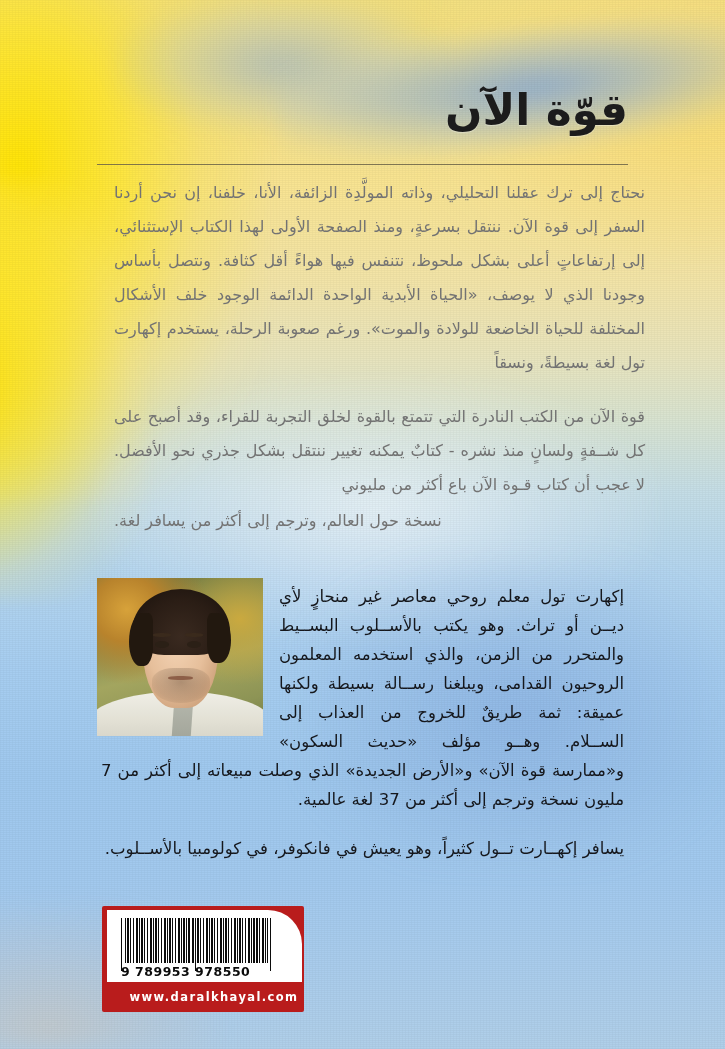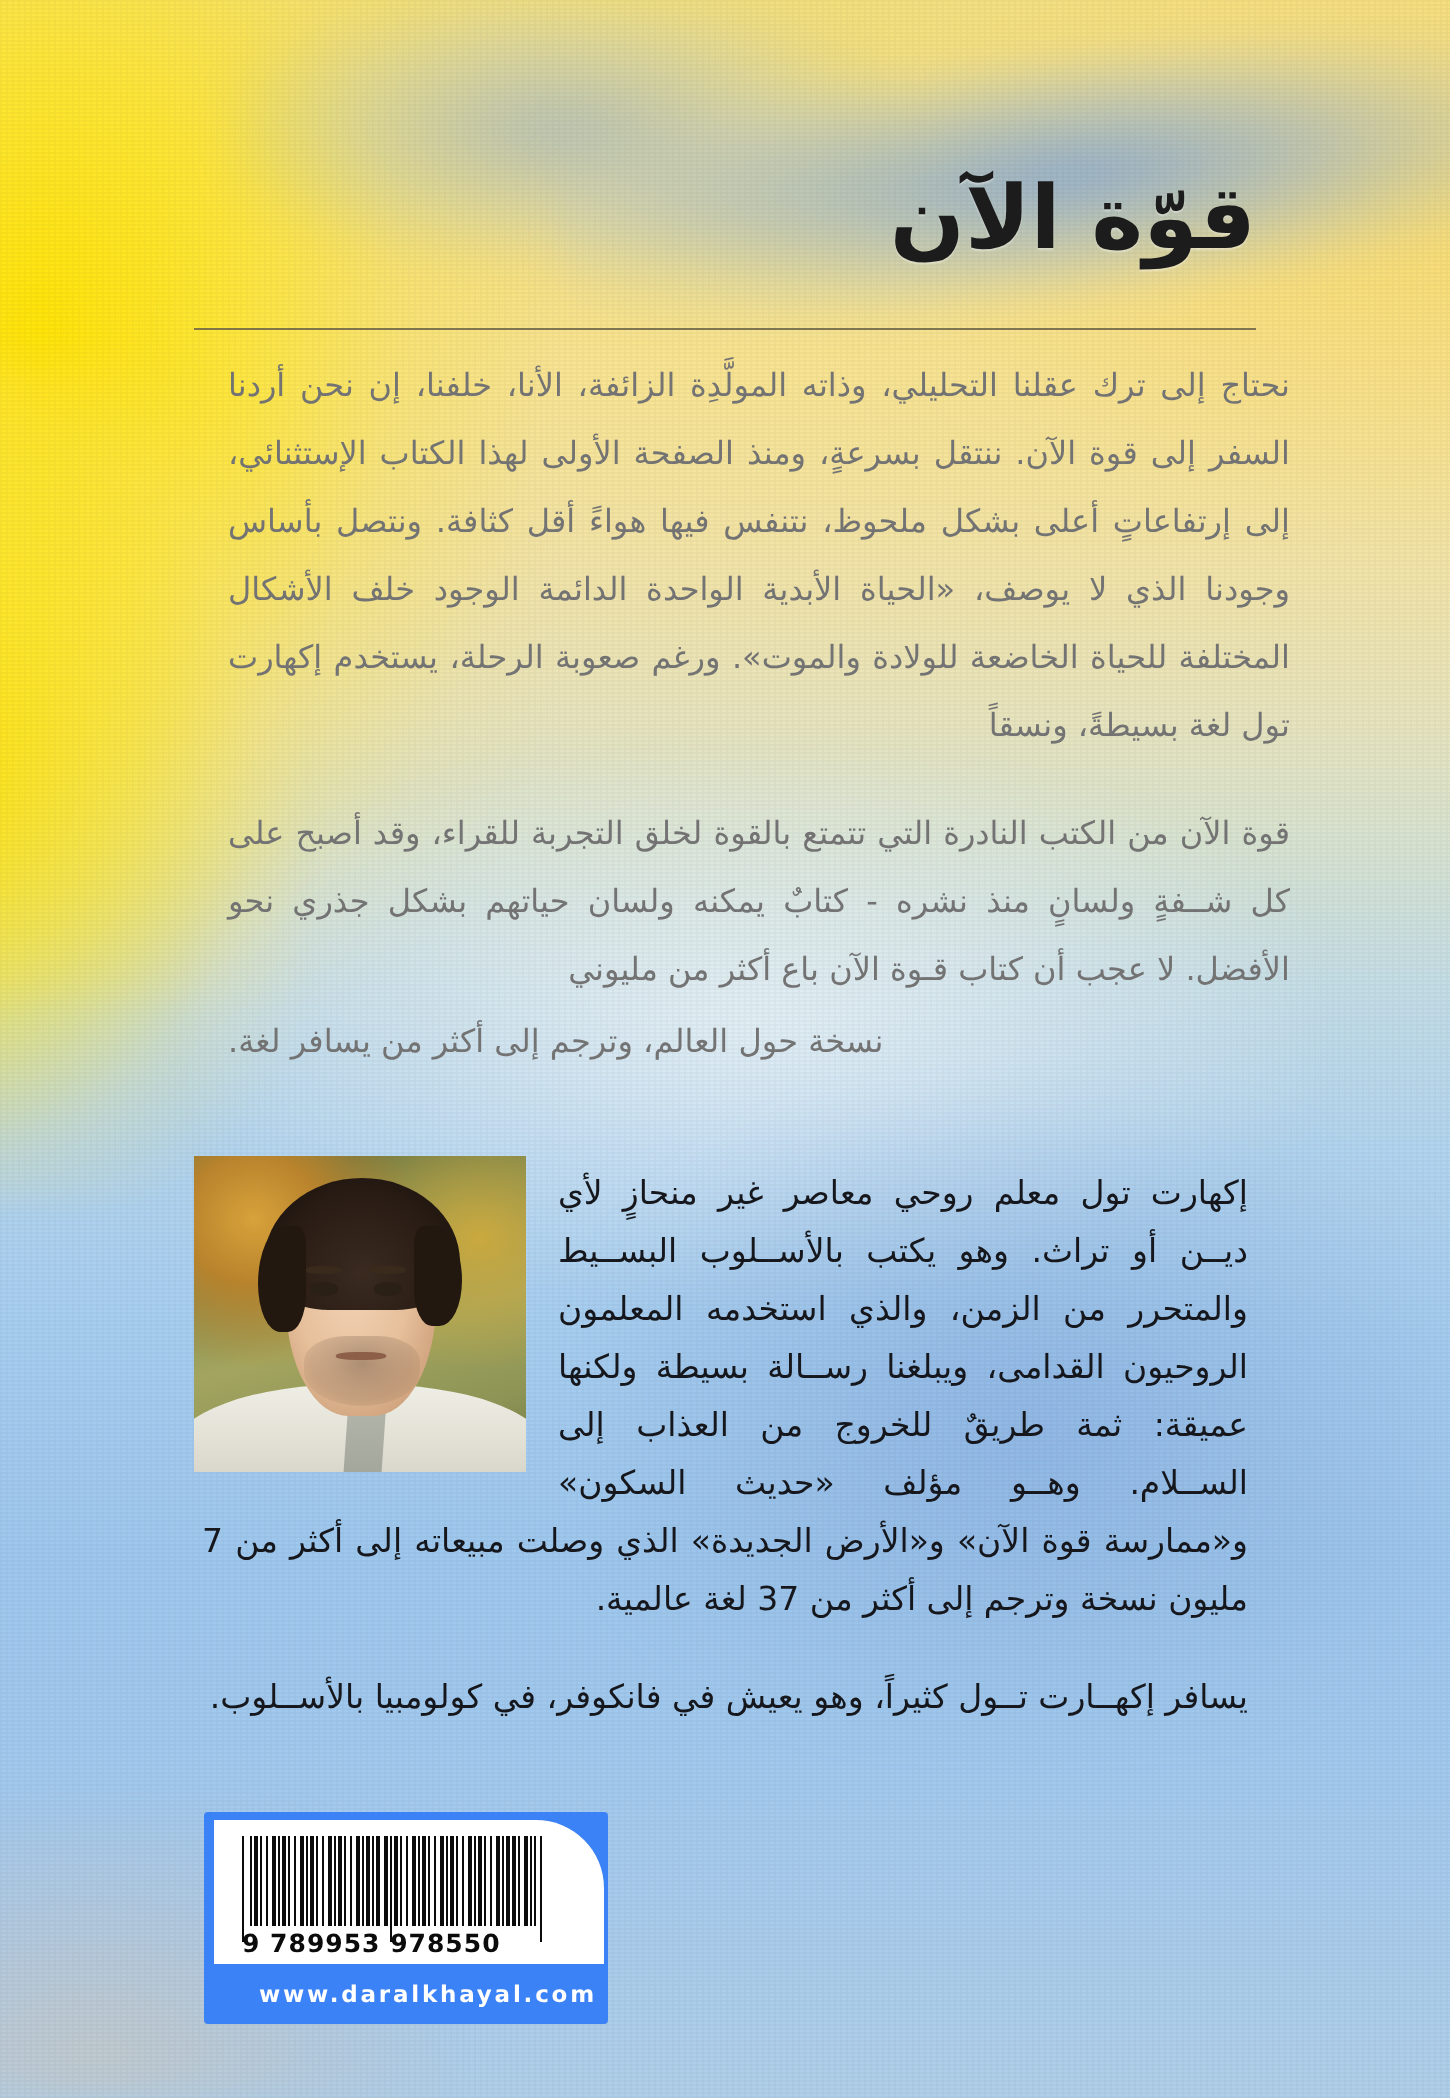--- a/index.html
+++ b/index.html
@@ -296,21 +296,21 @@
   .bio-text p { margin: 4px; }
   .bio-text p.para2 { margin-top: 20px; }
 
   
   .barcode-block {
     position: absolute;
     left: 126px;
     top: 906px;
     width: 202px;
     height: 106px;
-    background: #3b82f6;
+    background: #b91c1c;
     border-radius: 2px;
     box-shadow: 0 0 0 0 rgba(0,0,0,0);
   }
   .barcode-white {
     position: absolute;
     left: 5px; top: 4px;
     width: 195px; height: 72px;
     background: #ffffff;
     border-top-right-radius: 34px;
     overflow: hidden;
@@ -386,21 +386,21 @@
   <div class="bg-grain"></div>
 
   <div class="content">
 
     <div class="title">قوّة الآن</div>
 
     <div class="rule"></div>
 
     <div class="blurb">
       <p class="p1">نحتاج إلى ترك عقلنا التحليلي، وذاته المولَّدِة الزائفة، الأنا، خلفنا، إن نحن أردنا السفر إلى قوة الآن. ننتقل بسرعةٍ، ومنذ الصفحة الأولى لهذا الكتاب الإستثنائي، إلى إرتفاعاتٍ أعلى بشكل ملحوظ، نتنفس فيها هواءً أقل كثافة. ونتصل بأساس وجودنا الذي لا يوصف، «الحياة الأبدية الواحدة الدائمة الوجود خلف الأشكال المختلفة للحياة الخاضعة للولادة والموت». ورغم صعوبة الرحلة، يستخدم إكهارت تول لغة بسيطةً، ونسقاً</p>
-      <p class="p2">قوة الآن من الكتب النادرة التي تتمتع بالقوة لخلق التجربة للقراء، وقد أصبح على كل شــفةٍ ولسانٍ منذ نشره - كتابٌ يمكنه ولسان حياتهم بشكل جذري نحو الأفضل. لا عجب أن كتاب قـوة الآن باع أكثر من مليوني</p>
+      <p class="p2">قوة الآن من الكتب النادرة التي تتمتع بالقوة لخلق التجربة للقراء، وقد أصبح على كل شــفةٍ ولسانٍ منذ نشره - كتابٌ يمكنه تغيير ننتقل بشكل جذري نحو الأفضل. لا عجب أن كتاب قـوة الآن باع أكثر من مليوني</p>
       <p class="last-center">نسخة حول العالم، وترجم إلى أكثر من يسافر لغة.</p>
     </div>
 
     <div class="bio-wrap">
 
       <div class="photo">
         <div class="bg-garden"></div>
         <div class="shoulders"></div>
         <div class="neck"></div>
         <div class="face"></div>

